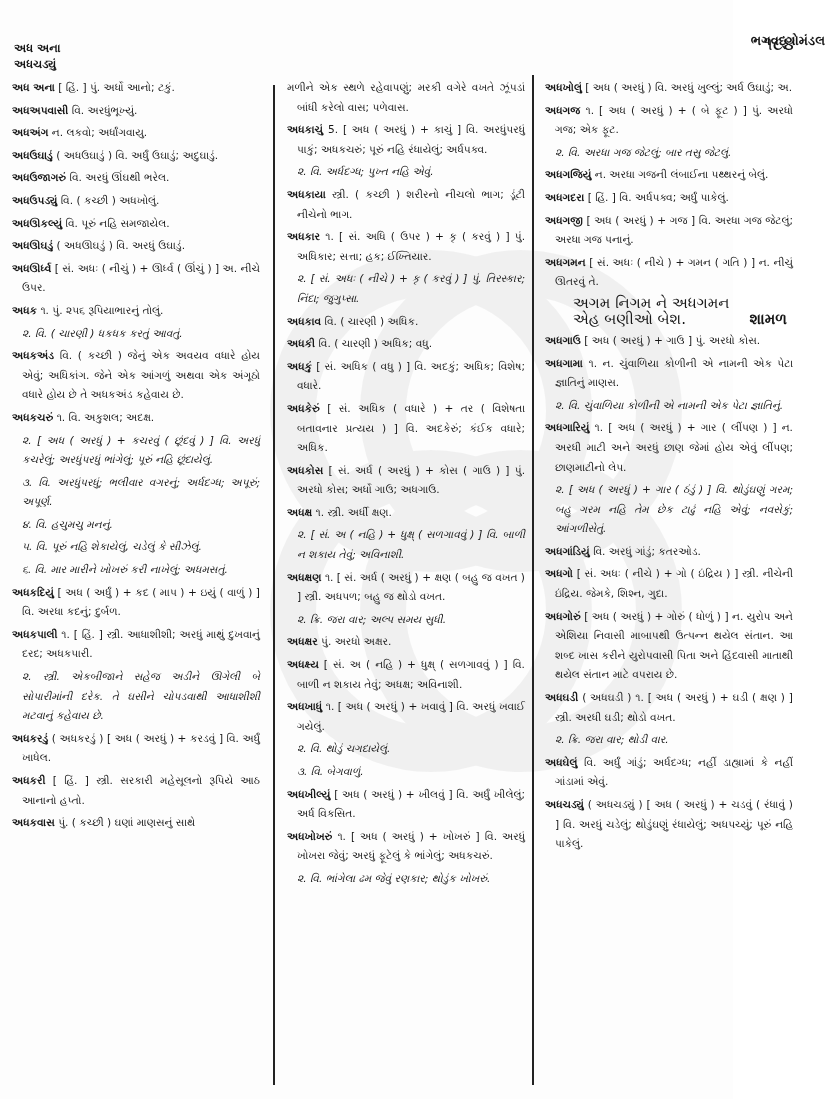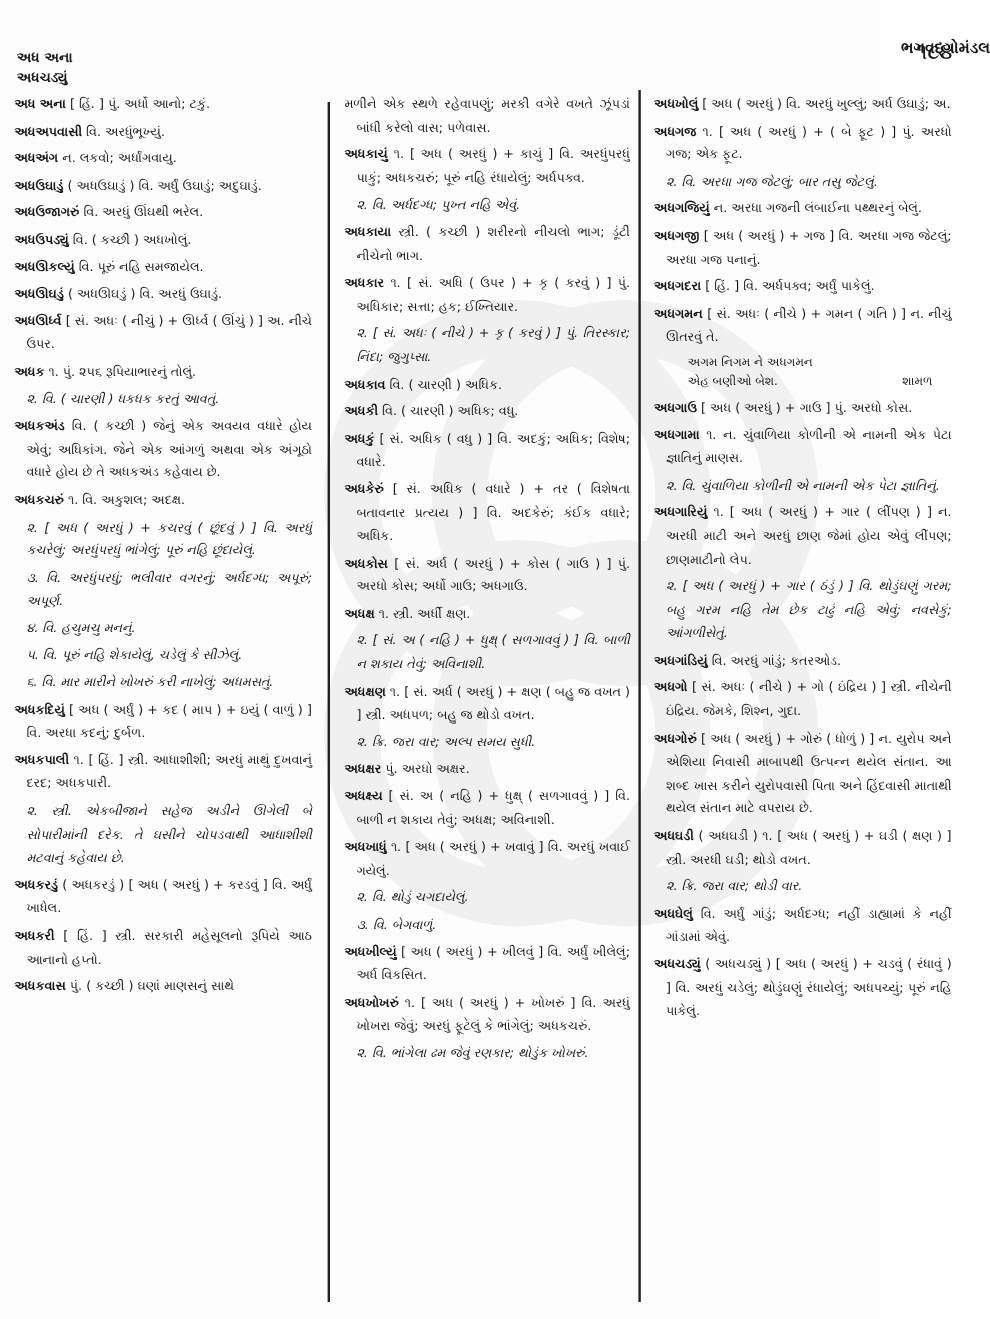--- a/index.html
+++ b/index.html
@@ -15,22 +15,22 @@
   .col{position:absolute;top:78px;font-size:10.6px;line-height:19.6px;}
   .col1{left:12px;width:248px;}
   .col2{left:287px;width:238px;}
   .col3{left:545px;width:248px;}
   .rule{position:absolute;width:1.6px;background:#222;}
   .r1{left:273px;top:85px;height:1000px;}
   .r2{left:532px;top:75px;height:1010px;}
   .entry{margin:0 0 3px 0;padding-left:10px;text-indent:-10px;text-align:justify;}
   .hw{font-weight:bold;}
   .sense{margin:0 0 3px 0;padding-left:10px;text-indent:0;text-align:justify;font-style:italic;}
-  .quote{margin:2px 0 4px 28px;font-size:10px;line-height:16px;}
-  .quote .src{float:right;margin-right:16px;}
+  .quote{margin:2px 0 4px 28px;font-size:15px;line-height:16px;}
+  .quote .src{float:right;margin-right:6px;font-weight:bold;}
 </style>
 </head>
 <body>
 
 <div class="page">
 
   <div class="watermark">
     <div class="wm-ring" style="left:20px;top:0px;width:230px;height:230px;"></div>
     <div class="wm-ring" style="left:110px;top:0px;width:230px;height:230px;"></div>
     <div class="wm-ring" style="left:20px;top:200px;width:230px;height:230px;"></div>
@@ -70,21 +70,21 @@
       <div class="sense">૬. વિ. માર મારીને ખોખરું કરી નાખેલું; અધમસતું.</div>
       <div class="entry"><span class="hw">અધકદિયું</span> <span>[ અધ ( અર્ધું ) + કદ ( માપ ) + ઇયું ( વાળું ) ] વિ. અરધા કદનું; દુર્બળ.</span></div>
       <div class="entry"><span class="hw">અધકપાલી</span> <span>૧. [ હિં. ] સ્ત્રી. આધાશીશી; અરધું માથું દુખવાનું દરદ; અધકપારી.</span></div>
       <div class="sense">૨. સ્ત્રી. એકબીજાને સહેજ અડીને ઊગેલી બે સોપારીમાંની દરેક. તે ઘસીને ચોપડવાથી આધાશીશી મટવાનું કહેવાય છે.</div>
       <div class="entry"><span class="hw">અધકરડું</span> <span>( અધકરડું ) [ અધ ( અરધું ) + કરડવું ] વિ. અર્ધું ખાધેલ.</span></div>
       <div class="entry"><span class="hw">અધકરી</span> <span>[ હિં. ] સ્ત્રી. સરકારી મહેસૂલનો રૂપિયે આઠ આનાનો હપ્તો.</span></div>
       <div class="entry"><span class="hw">અધકવાસ</span> <span>પું. ( કચ્છી ) ઘણાં માણસનું સાથે</span></div>
     </div>
   <div class="col col2" id="col-1">
       <div class="entry"><span>મળીને એક સ્થળે રહેવાપણું; મરકી વગેરે વખતે ઝૂંપડાં બાંધી કરેલો વાસ; પળેવાસ.</span></div>
-      <div class="entry"><span class="hw">અધકાચું</span> <span>૧. [ અધ ( અરધું ) + કાચું ] વિ. અરધુંપરધું પાકું; અધકચરું; પૂરું નહિ રંધાયેલું; અર્ધપક્વ.</span></div>
+      <div class="entry"><span class="hw">અધકાચું</span> <span>5. [ અધ ( અરધું ) + કાચું ] વિ. અરધુંપરધું પાકું; અધકચરું; પૂરું નહિ રંધાયેલું; અર્ધપક્વ.</span></div>
       <div class="sense">૨. વિ. અર્ધદગ્ધ; પુખ્ત નહિ એવું.</div>
       <div class="entry"><span class="hw">અધકાયા</span> <span>સ્ત્રી. ( કચ્છી ) શરીરનો નીચલો ભાગ; ડૂંટી નીચેનો ભાગ.</span></div>
       <div class="entry"><span class="hw">અધકાર</span> <span>૧. [ સં. અધિ ( ઉપર ) + કૃ ( કરવું ) ] પું. અધિકાર; સત્તા; હક; ઈખ્તિયાર.</span></div>
       <div class="sense">૨. [ સં. અધઃ ( નીચે ) + કૃ ( કરવું ) ] પું. તિરસ્કાર; નિંદા; જુગુપ્સા.</div>
       <div class="entry"><span class="hw">અધકાવ</span> <span>વિ. ( ચારણી ) અધિક.</span></div>
       <div class="entry"><span class="hw">અધકી</span> <span>વિ. ( ચારણી ) અધિક; વધુ.</span></div>
       <div class="entry"><span class="hw">અધકું</span> <span>[ સં. અધિક ( વધુ ) ] વિ. અદકું; અધિક; વિશેષ; વધારે.</span></div>
       <div class="entry"><span class="hw">અધકેરું</span> <span>[ સં. અધિક ( વધારે ) + તર ( વિશેષતા બતાવનાર પ્રત્યય ) ] વિ. અદકેરું; કંઈક વધારે; અધિક.</span></div>
       <div class="entry"><span class="hw">અધકોસ</span> <span>[ સં. અર્ધ ( અરધું ) + કોસ ( ગાઉ ) ] પું. અરધો કોસ; અર્ધો ગાઉ; અધગાઉ.</span></div>
       <div class="entry"><span class="hw">અધક્ષ</span> <span>૧. સ્ત્રી. અર્ધી ક્ષણ.</span></div>
@@ -98,22 +98,22 @@
       <div class="sense">૩. વિ. બેગવાળું.</div>
       <div class="entry"><span class="hw">અધખીલ્યું</span> <span>[ અધ ( અરધું ) + ખીલવું ] વિ. અર્ધું ખીલેલું; અર્ધ વિકસિત.</span></div>
       <div class="entry"><span class="hw">અધખોખરું</span> <span>૧. [ અધ ( અરધું ) + ખોખરું ] વિ. અરધું ખોખરા જેવું; અરધું ફૂટેલું કે ભાંગેલું; અધકચરું.</span></div>
       <div class="sense">૨. વિ. ભાંગેલા ઢમ જેવું રણકાર; થોડુંક ખોખરું.</div>
     </div>
   <div class="col col3" id="col-2">
       <div class="entry"><span class="hw">અધખોલું</span> <span>[ અધ ( અરધું ) વિ. અરધું ખુલ્લું; અર્ધ ઉઘાડું; અ.</span></div>
       <div class="entry"><span class="hw">અધગજ</span> <span>૧. [ અધ ( અરધું ) + ( બે ફૂટ ) ] પું. અરધો ગજ; એક ફૂટ.</span></div>
       <div class="sense">૨. વિ. અરધા ગજ જેટલું; બાર તસુ જેટલું.</div>
       <div class="entry"><span class="hw">અધગજિયું</span> <span>ન. અરધા ગજની લંબાઈના પથ્થરનું બેલું.</span></div>
+      <div class="entry"><span class="hw">અધગદરા</span> <span>[ હિં. ] વિ. અર્ધપક્વ; અર્ધું પાકેલું.</span></div>
       <div class="entry"><span class="hw">અધગજી</span> <span>[ અધ ( અરધું ) + ગજ ] વિ. અરધા ગજ જેટલું; અરધા ગજ પનાનું.</span></div>
-      <div class="entry"><span class="hw">અધગદરા</span> <span>[ હિં. ] વિ. અર્ધપક્વ; અર્ધું પાકેલું.</span></div>
       <div class="entry"><span class="hw">અધગમન</span> <span>[ સં. અધઃ ( નીચે ) + ગમન ( ગતિ ) ] ન. નીચું ઊતરવું તે.</span></div>
       <div class="quote">
         <div><span>અગમ નિગમ ને અધગમન</span></div>
         <div><span class="src">શામળ</span><span>એહ બણીઓ બેશ.</span></div>
       </div>
       <div class="entry"><span class="hw">અધગાઉ</span> <span>[ અધ ( અરધું ) + ગાઉ ] પું. અરધો કોસ.</span></div>
       <div class="entry"><span class="hw">અધગામા</span> <span>૧. ન. ચુંવાળિયા કોળીની એ નામની એક પેટા જ્ઞાતિનું માણસ.</span></div>
       <div class="sense">૨. વિ. ચુંવાળિયા કોળીની એ નામની એક પેટા જ્ઞાતિનું.</div>
       <div class="entry"><span class="hw">અધગારિયું</span> <span>૧. [ અધ ( અરધું ) + ગાર ( લીંપણ ) ] ન. અરધી માટી અને અરધું છાણ જેમાં હોય એવું લીંપણ; છાણમાટીનો લેપ.</span></div>
       <div class="sense">૨. [ અધ ( અરધું ) + ગાર ( ઠંડું ) ] વિ. થોડુંઘણું ગરમ; બહુ ગરમ નહિ તેમ છેક ટાઢું નહિ એવું; નવસેકું; આંગળીસેતું.</div>

